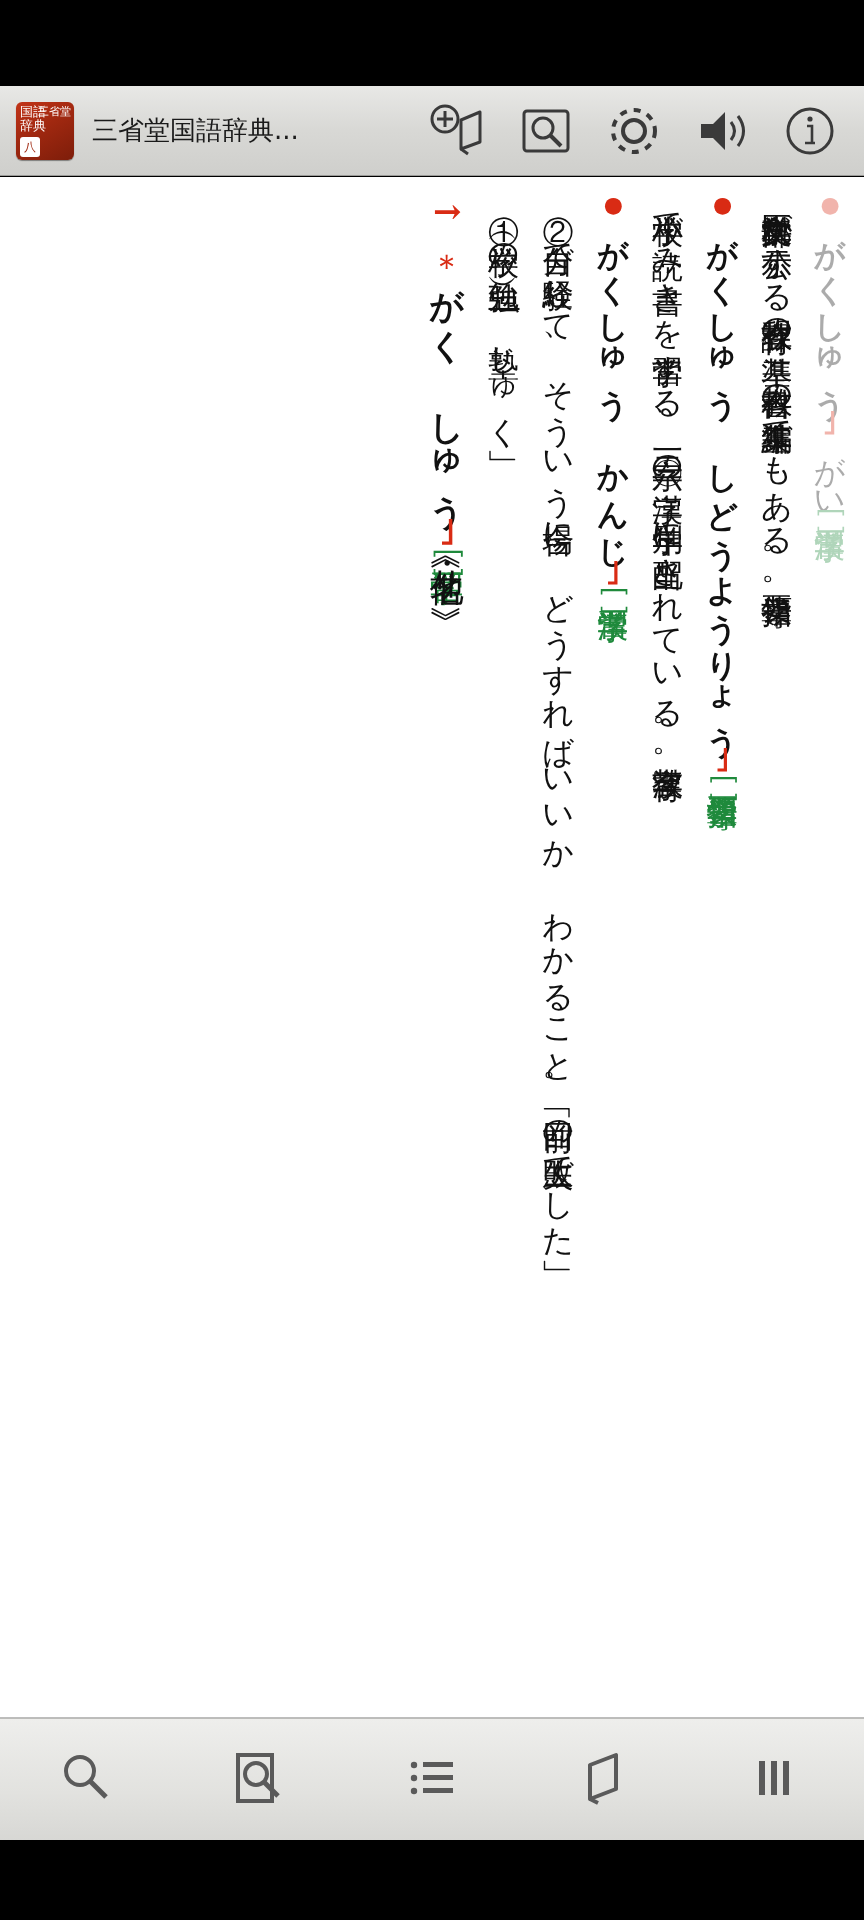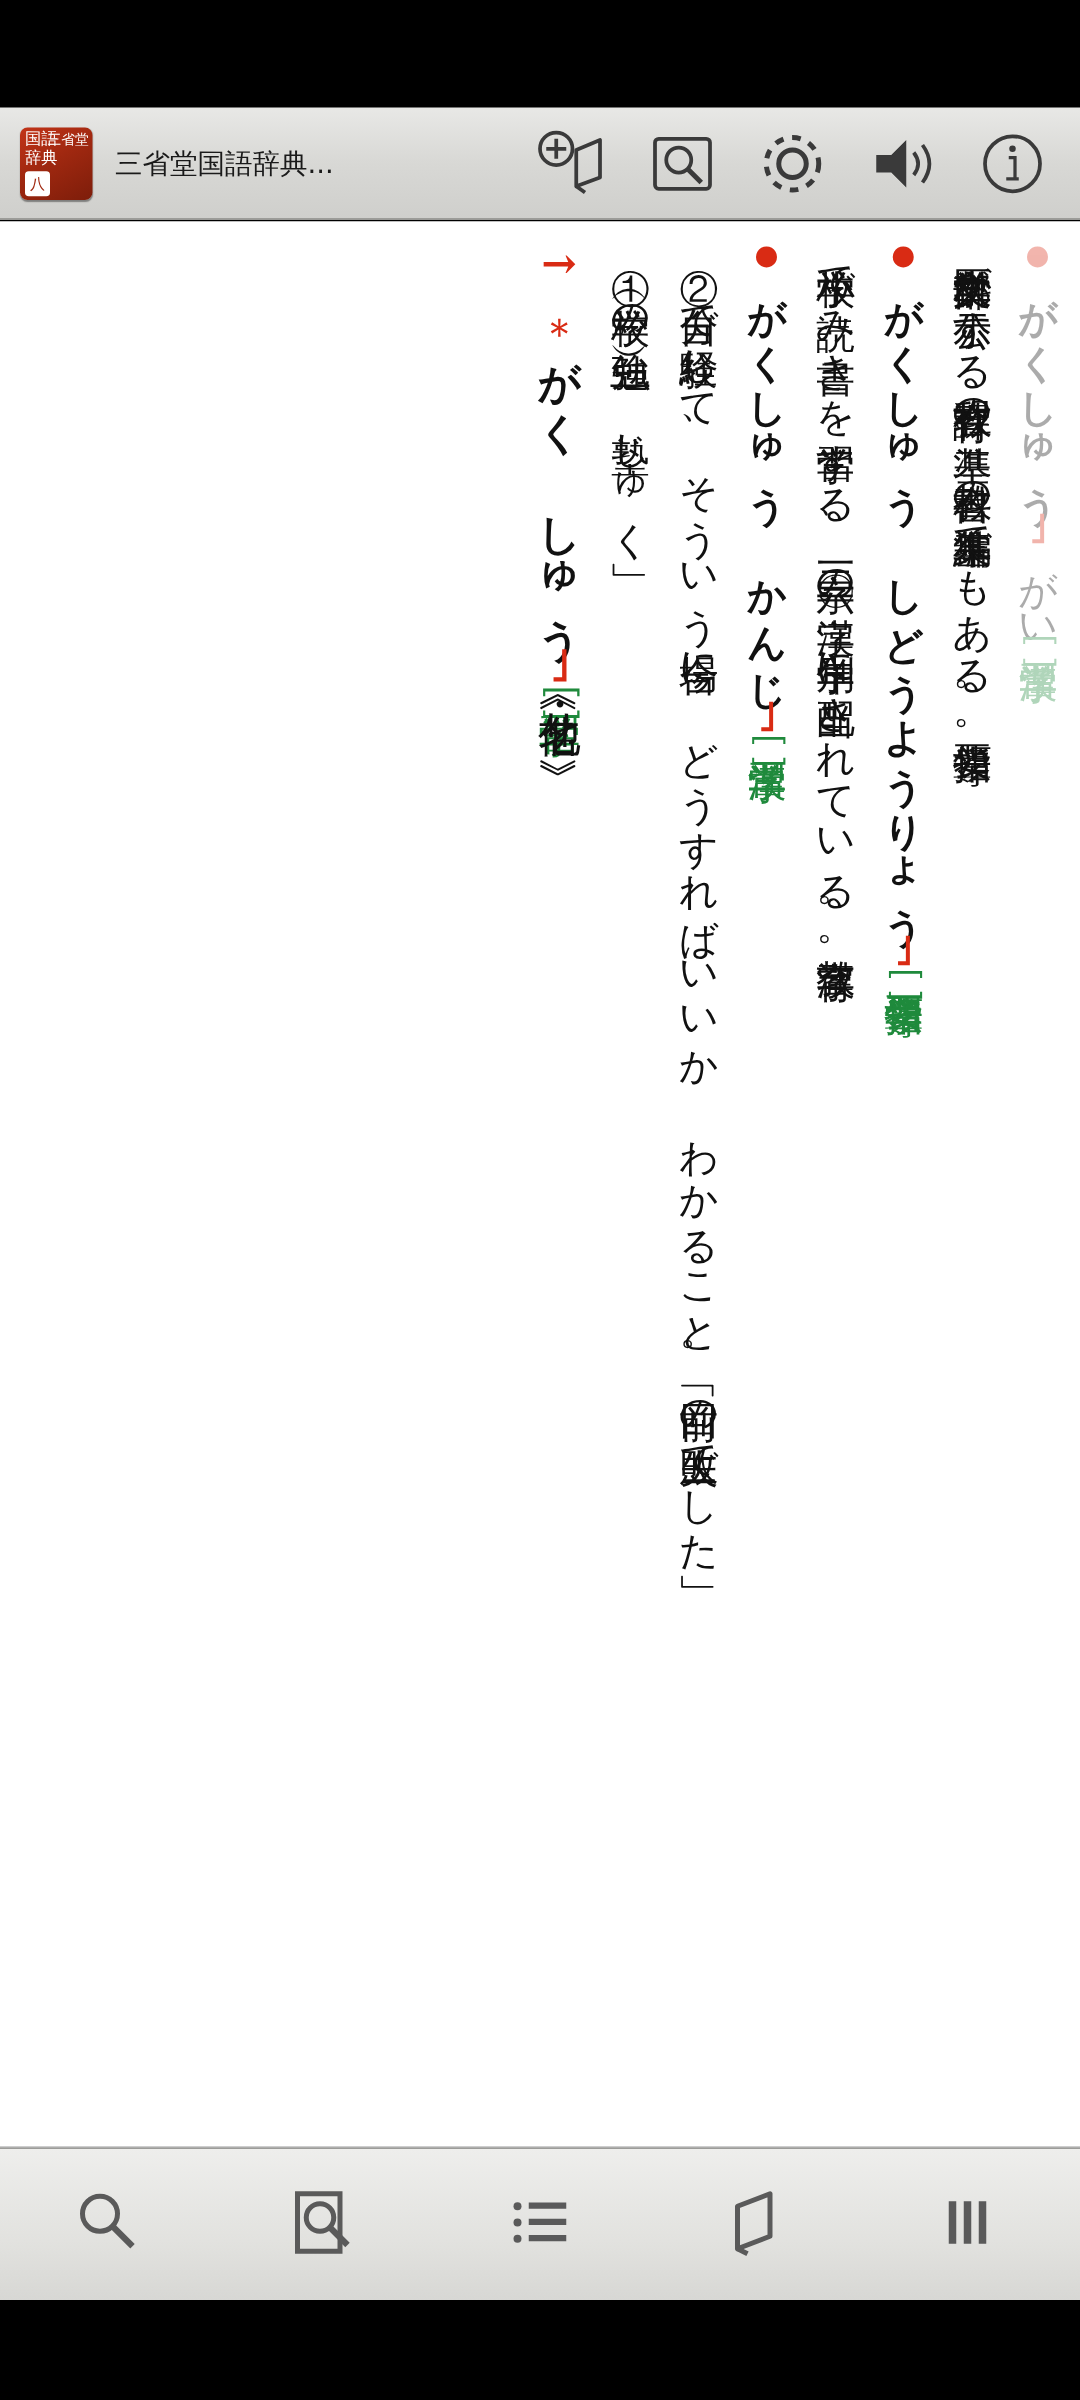--- a/index.html
+++ b/index.html
@@ -65,21 +65,21 @@
     width: 20px; height: 20px;
     background: #fff;
     color: #a02810;
     font-size: 12px;
     line-height: 20px;
     text-align: center;
     border-radius: 3px;
   }
   .app-title {
     margin-left: 18px;
-    font-size: 22px;
+    font-size: 26px;
     color: #1a1a1a;
     white-space: nowrap;
     overflow: hidden;
     flex: 1 1 auto;
     font-family: "DejaVu Sans", sans-serif;
   }
   .tb-btn {
     width: 88px;
     height: 84px;
     display: flex;

